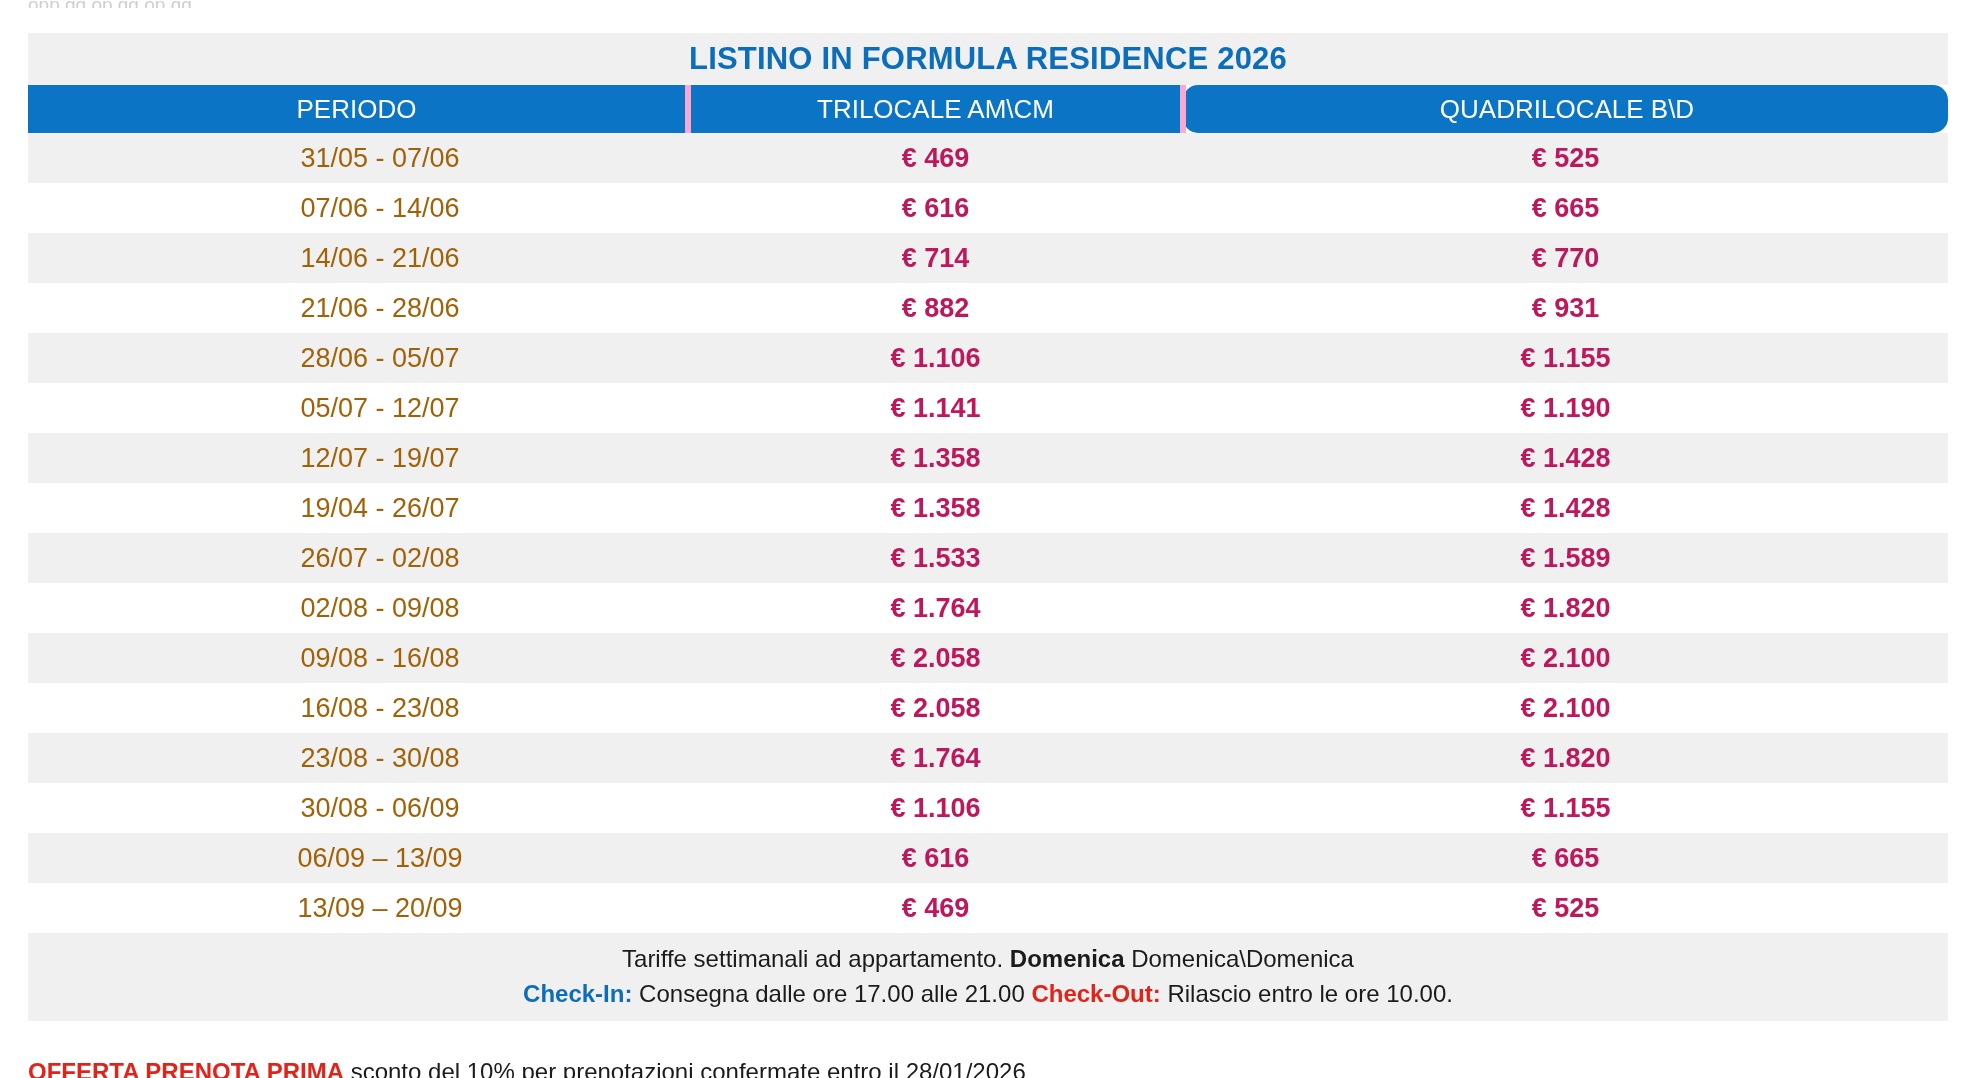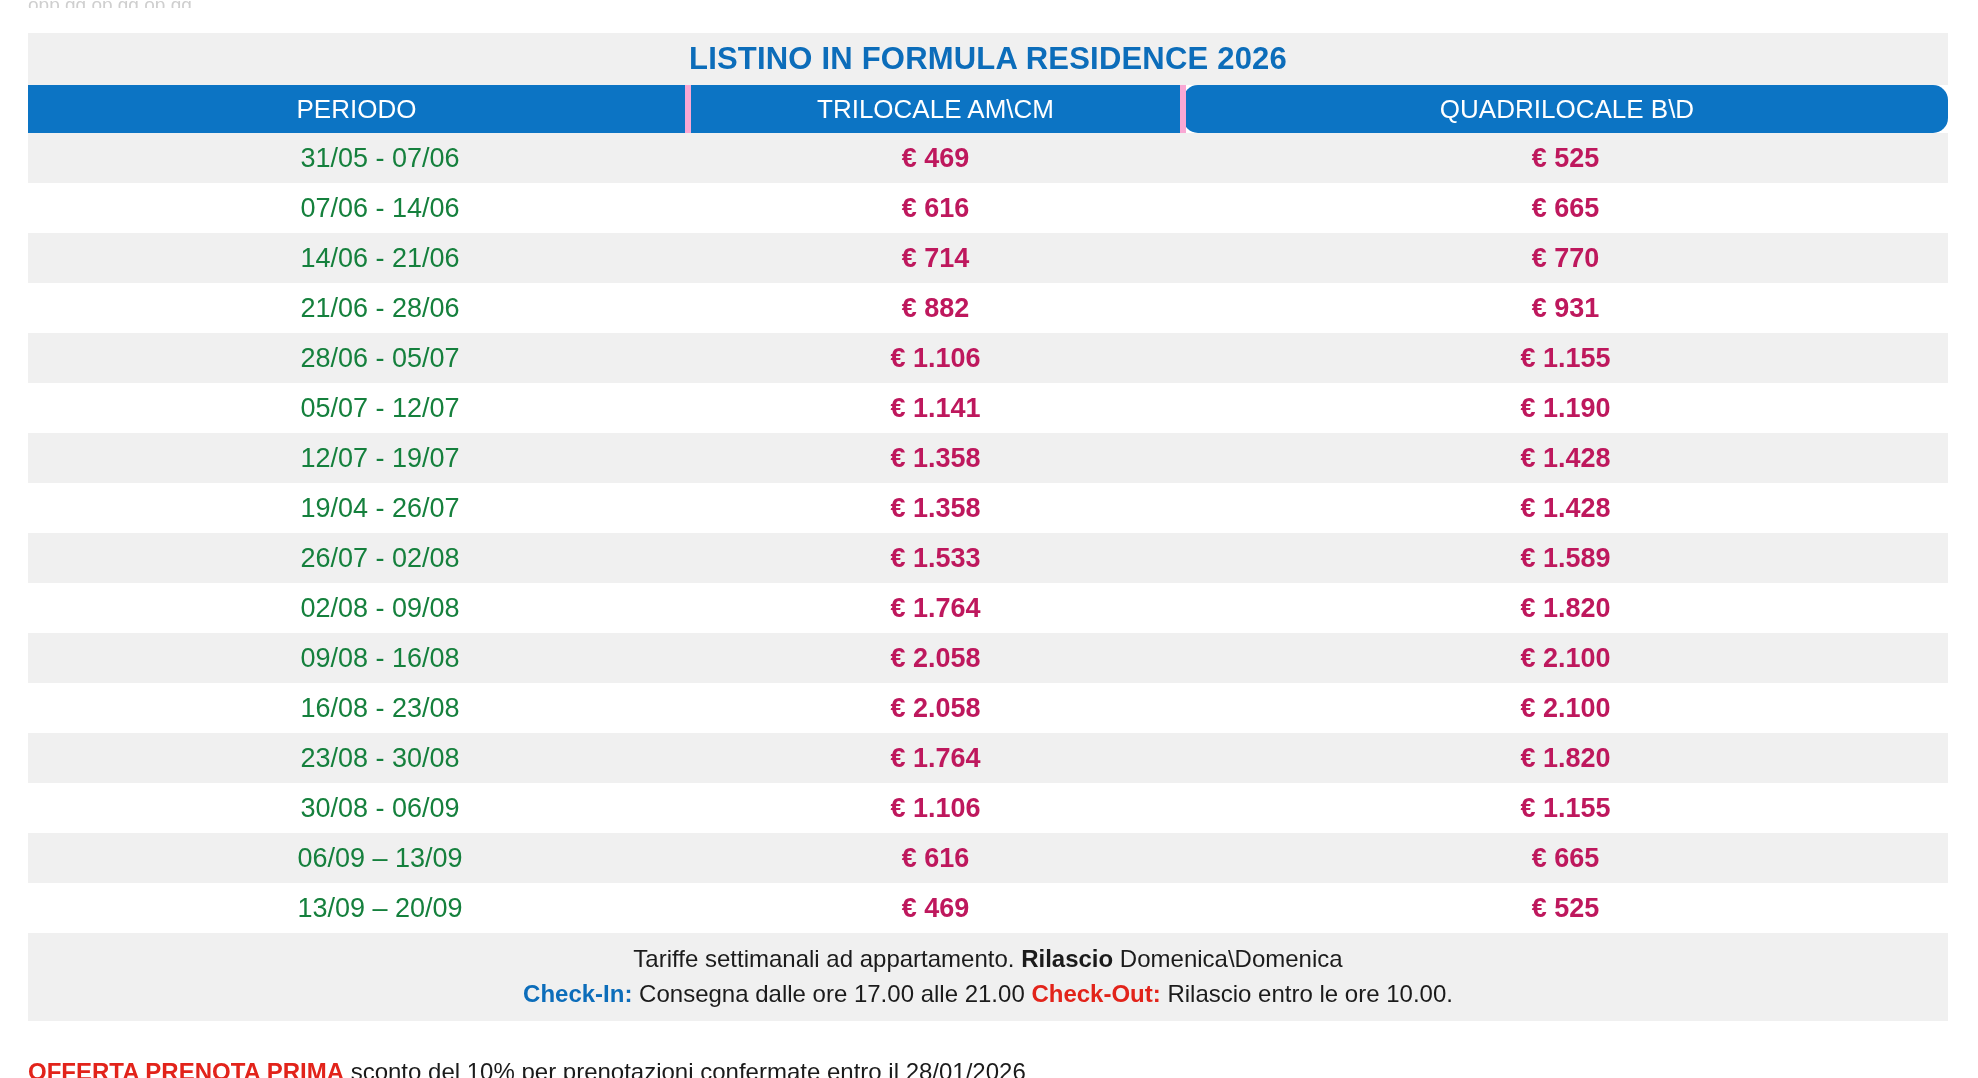--- a/index.html
+++ b/index.html
@@ -77,21 +77,21 @@
   }
   .head-row th:last-child { border-right: none; border-radius: 15px; }
 
   .data-row td {
     height: 50px;
     text-align: center;
     vertical-align: middle;
   }
   .data-row .c-period {
     font-size: 27px;
-    color: #15803d;
+    color: #a16207;
     font-weight: normal;
     padding-left: 44px;
   }
   .data-row .c-price {
     font-size: 27px;
     color: #be185d;
     font-weight: bold;
   }
   .row-alt td { background: #f0f0f0; }
   .row-plain td { background: #ffffff; }
@@ -228,21 +228,21 @@
           <td class="c-price">€ 665</td>
         </tr>
         <tr class="data-row row-plain">
           <td class="c-period">13/09 – 20/09</td>
           <td class="c-price">€ 469</td>
           <td class="c-price">€ 525</td>
         </tr>
 
         <tr class="notes-row">
           <td colspan="3">
-            <span class="notes-line"><span>Tariffe settimanali ad appartamento. </span><span class="b">Rilascio</span><span> Domenica\Domenica</span></span>
+            <span class="notes-line"><span>Tariffe settimanali ad appartamento. </span><span class="b">Domenica</span><span> Domenica\Domenica</span></span>
             <span class="notes-line"><span class="blue-b">Check-In:</span><span> Consegna dalle ore 17.00 alle 21.00 </span><span class="red-b">Check-Out:</span><span> Rilascio entro le ore 10.00.</span></span>
           </td>
         </tr>
       </tbody>
     </table>
   </div>
 
   <div class="footer-strip"><span class="red-b">OFFERTA PRENOTA PRIMA</span><span> sconto del 10% per prenotazioni confermate entro il 28/01/2026</span></div>
 
 </div>

